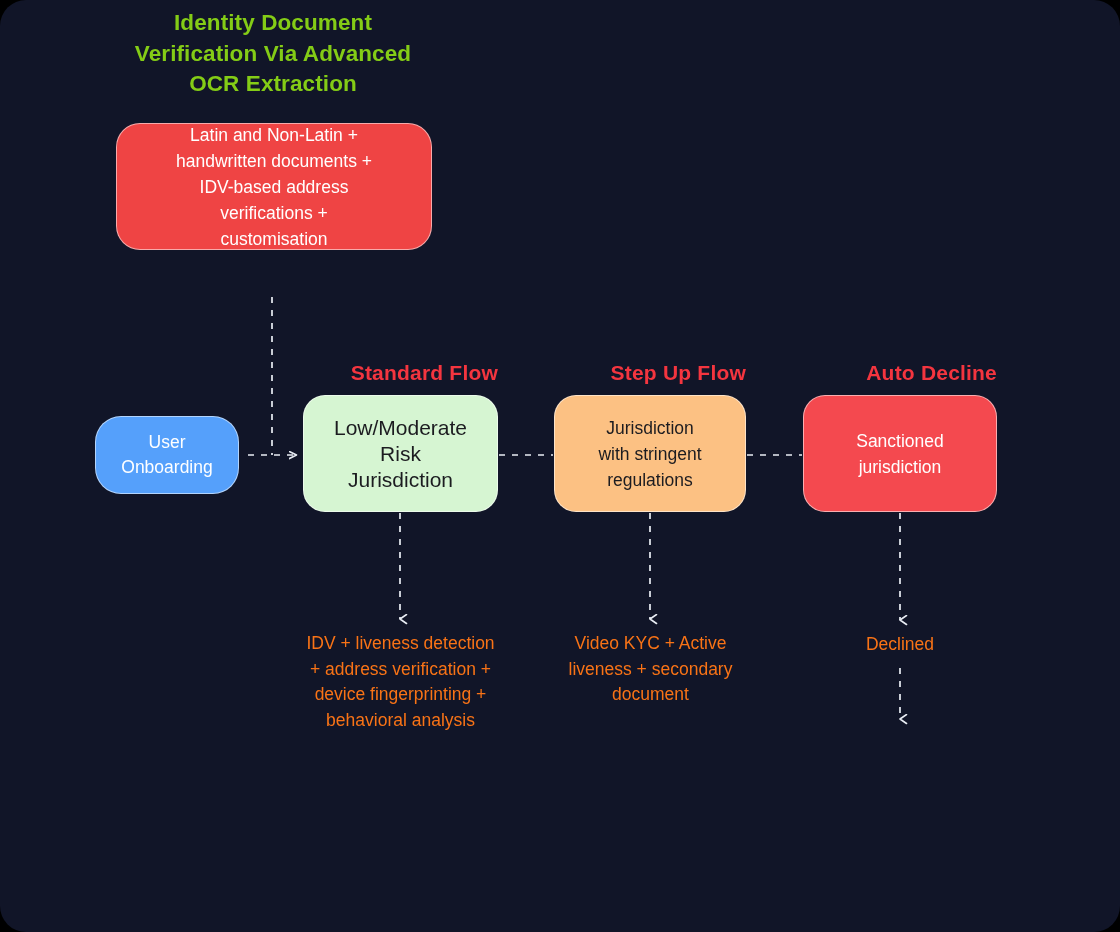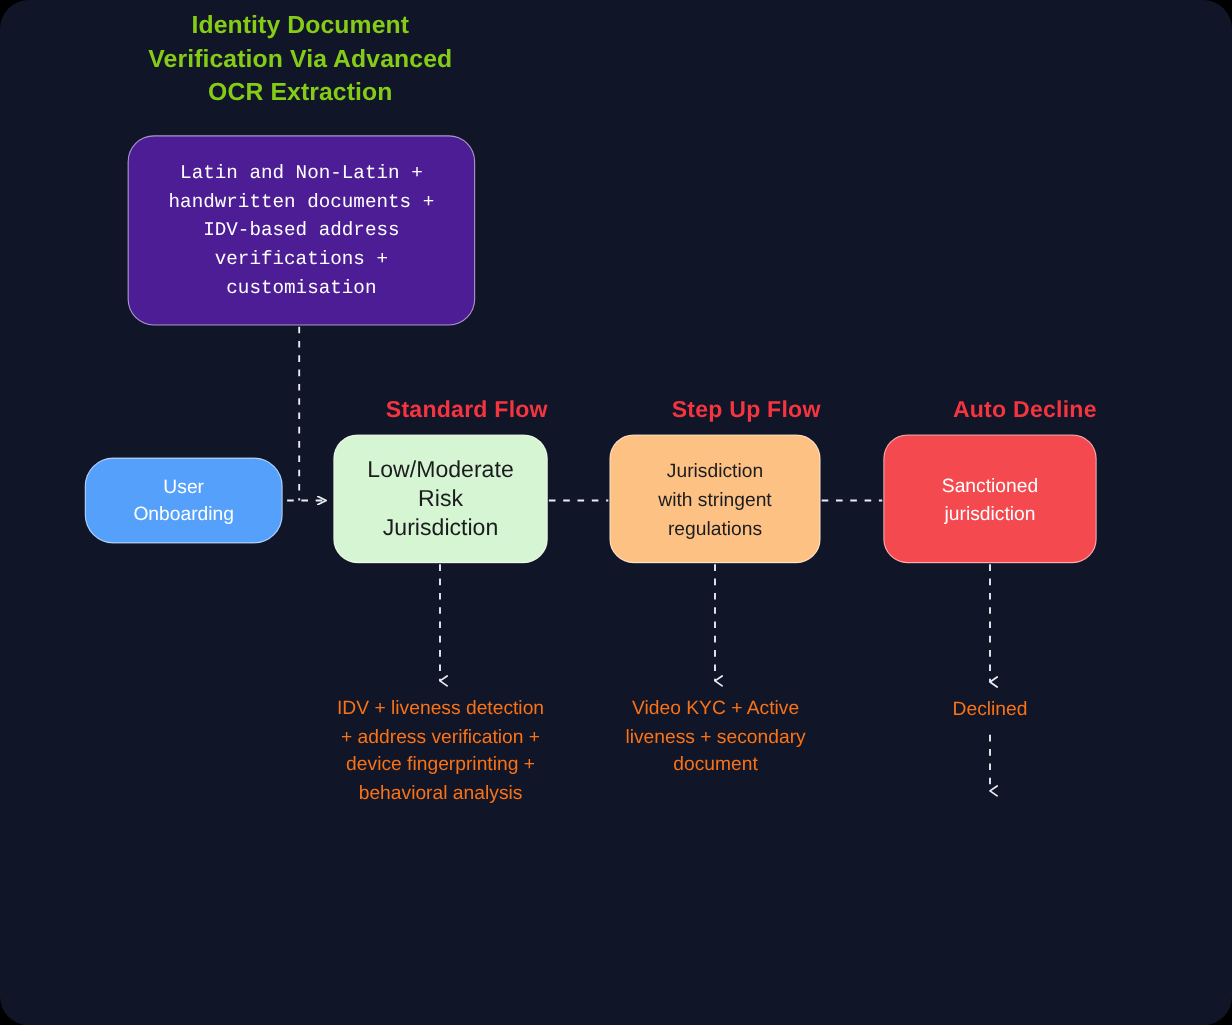--- a/index.html
+++ b/index.html
@@ -51,37 +51,36 @@
   .node .node-text {
     display: block;
     white-space: pre-line;
   }
 
   
   #node-ocr-details {
     left: 116px;
     top: 123px;
     width: 316px;
-    height: 173px;
-    background: #4c1d95;
+    height: 127px;
+    background: #ef4444;
     border-radius: 24px;
-    font-family: Liberation Mono, monospace;
   }
   #node-ocr-details .node-text {
     color: #ffffff;
     font-size: 17.5px;
     line-height: 26px;
     padding: 0 16px;
   }
 
   
   #node-user-onboarding {
-    left: 77px;
+    left: 95px;
     top: 416px;
-    width: 180px;
+    width: 144px;
     height: 78px;
     background: #55a0fb;
     border-radius: 26px;
   }
   #node-user-onboarding .node-text {
     color: #ffffff;
     font-size: 17.5px;
     line-height: 25px;
   }
 

